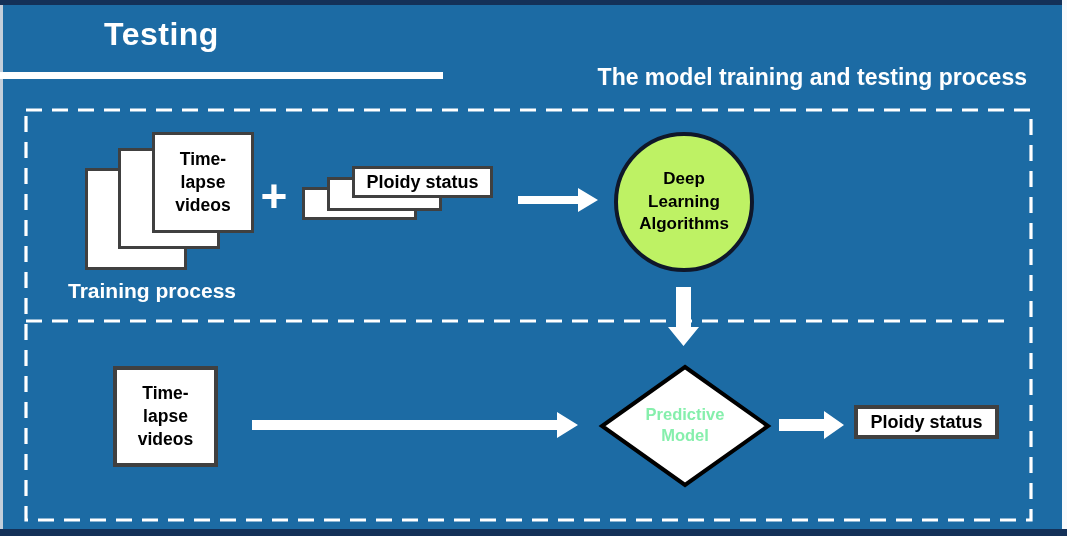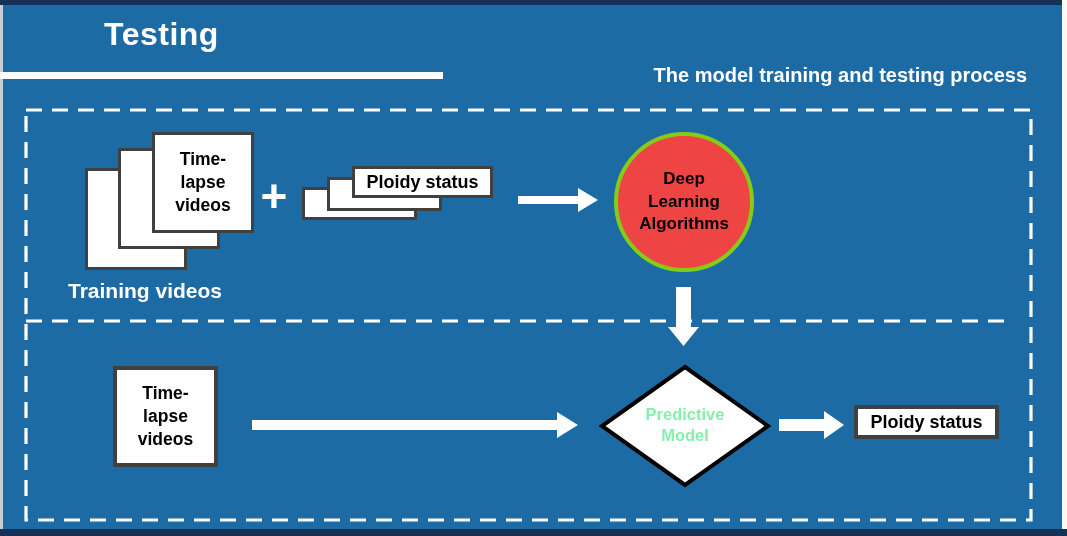--- a/index.html
+++ b/index.html
@@ -13,21 +13,21 @@
   .edge-left{position:absolute;left:0;top:5px;width:3px;height:524px;background:#C3CFDB;}
   .edge-right{position:absolute;left:1062px;top:0;width:5px;height:529px;background:#F8FAFC;}
 
   .title{
     position:absolute;left:104px;top:16px;
     font-size:32px;font-weight:bold;color:#FFFFFF;letter-spacing:.5px;
   }
   .underline{position:absolute;left:0;top:72px;width:443px;height:7px;background:#FFFFFF;}
   .subtitle{
     position:absolute;right:40px;top:64px;
-    font-size:20px;font-weight:bold;color:#FFFFFF;
+    font-size:23px;font-weight:bold;color:#FFFFFF;
   }
 
   .overlay{position:absolute;left:0;top:0;width:1067px;height:536px;}
 
   .card{
     position:absolute;background:#FFFFFF;border:3px solid #404040;box-sizing:border-box;
     display:flex;align-items:center;justify-content:center;
     color:#000;font-weight:bold;text-align:center;
   }
   .multiline{white-space:pre-line;}
@@ -40,21 +40,21 @@
     position:absolute;left:250px;top:167px;width:48px;height:60px;
     color:#FFFFFF;font-size:46px;font-weight:bold;text-align:center;line-height:58px;
   }
 
   .pl-back  {left:302px; top:187px; width:115px; height:33px;}
   .pl-mid   {left:327px; top:177px; width:115px; height:34px;}
   .pl-front {left:352px; top:166px; width:141px; height:32px; font-size:18px;}
 
   .circle-node{
     position:absolute;left:614px;top:132px;width:140px;height:140px;
-    background:#ef4444;border:4px solid #84cc16;border-radius:50%;box-sizing:border-box;
+    background:#bef264;border:4px solid #0f172a;border-radius:50%;box-sizing:border-box;
     display:flex;align-items:center;justify-content:center;
     color:#000;font-weight:bold;font-size:17px;line-height:1.32;text-align:center;
   }
 
   .test-box{left:113px;top:366px;width:105px;height:101px;border-width:4px;font-size:17.5px;line-height:1.32;}
 
   .diamond-label{
     position:absolute;left:610px;top:404px;width:150px;
     color:#86efac;font-weight:bold;font-size:16.5px;line-height:1.27;text-align:center;
   }
@@ -101,21 +101,21 @@
   <div class="plus">+</div>
 
   <div class="card pl-back"></div>
   <div class="card pl-mid"></div>
   <div class="card pl-front">Ploidy status</div>
 
   <div class="circle-node multiline">Deep
 Learning
 Algorithms</div>
 
-  <div class="section-label label-training">Training videos</div>
+  <div class="section-label label-training">Training process</div>
 
   <div class="card test-box multiline">Time-
 lapse
 videos</div>
 
   <div class="diamond-label multiline">Predictive
 Model</div>
 
   <div class="card output-box">Ploidy status</div>
 

